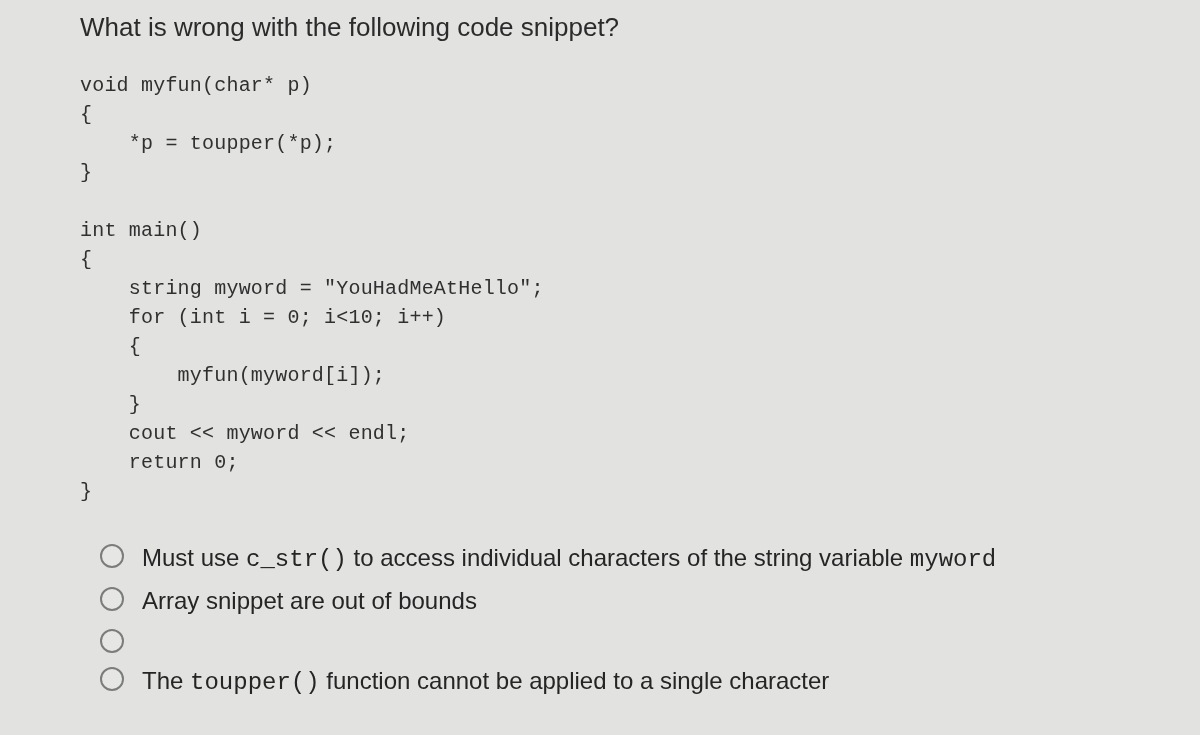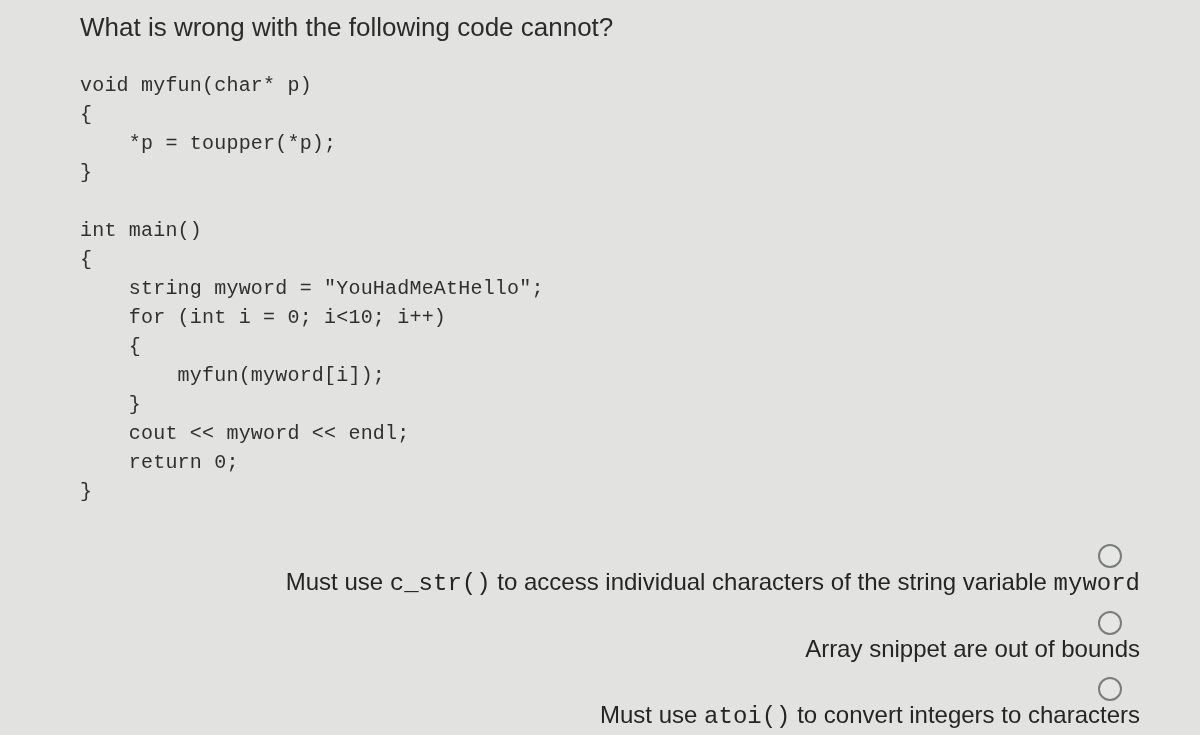--- a/index.html
+++ b/index.html
@@ -30,23 +30,22 @@
     color: #303030;
     white-space: pre;
     font-weight: 500;
     letter-spacing: 0.2px;
   }
   .options {
     margin-left: 20px;
   }
   .option-row {
     display: flex;
-    align-items: flex-end;
+    align-items: flex-start;
     margin-bottom: 14px;
-    flex-direction: column;
   }
   .radio {
     width: 24px;
     height: 24px;
     border: 2px solid #7a7d7a;
     border-radius: 50%;
     flex: 0 0 auto;
     margin-right: 18px;
     background: #e6e7e5;
     box-sizing: border-box;
@@ -58,21 +57,21 @@
   .option-label code,
   .question-title code {
     font-family: "Consolas", "Menlo", "Courier New", monospace;
     font-size: 24px;
   }
 </style>
 </head>
 <body>
 
 <div class="page">
-  <h2 class="question-title">What is wrong with the following code cannot?</h2>
+  <h2 class="question-title">What is wrong with the following code snippet?</h2>
 
   <pre class="code-block">void myfun(char* p)
 {
     *p = toupper(*p);
 }
 
 int main()
 {
     string myword = "YouHadMeAtHello";
     for (int i = 0; i&lt;10; i++)
@@ -87,19 +86,19 @@
       <div class="option-row">
         <div class="radio"></div>
         <div class="option-label">Must use <code>c_str()</code> to access individual characters of the string variable <code>myword</code></div>
       </div>
       <div class="option-row">
         <div class="radio"></div>
         <div class="option-label">Array snippet are out of bounds</div>
       </div>
       <div class="option-row">
         <div class="radio"></div>
-        <div class="option-label">Must use <code>atoi()</code> to convert integers to characters</div>
       </div>
       <div class="option-row">
         <div class="radio"></div>
+        <div class="option-label">The <code>toupper()</code> function cannot be applied to a single character</div>
       </div>
     </div>
 </div>
 
 </body></html>

